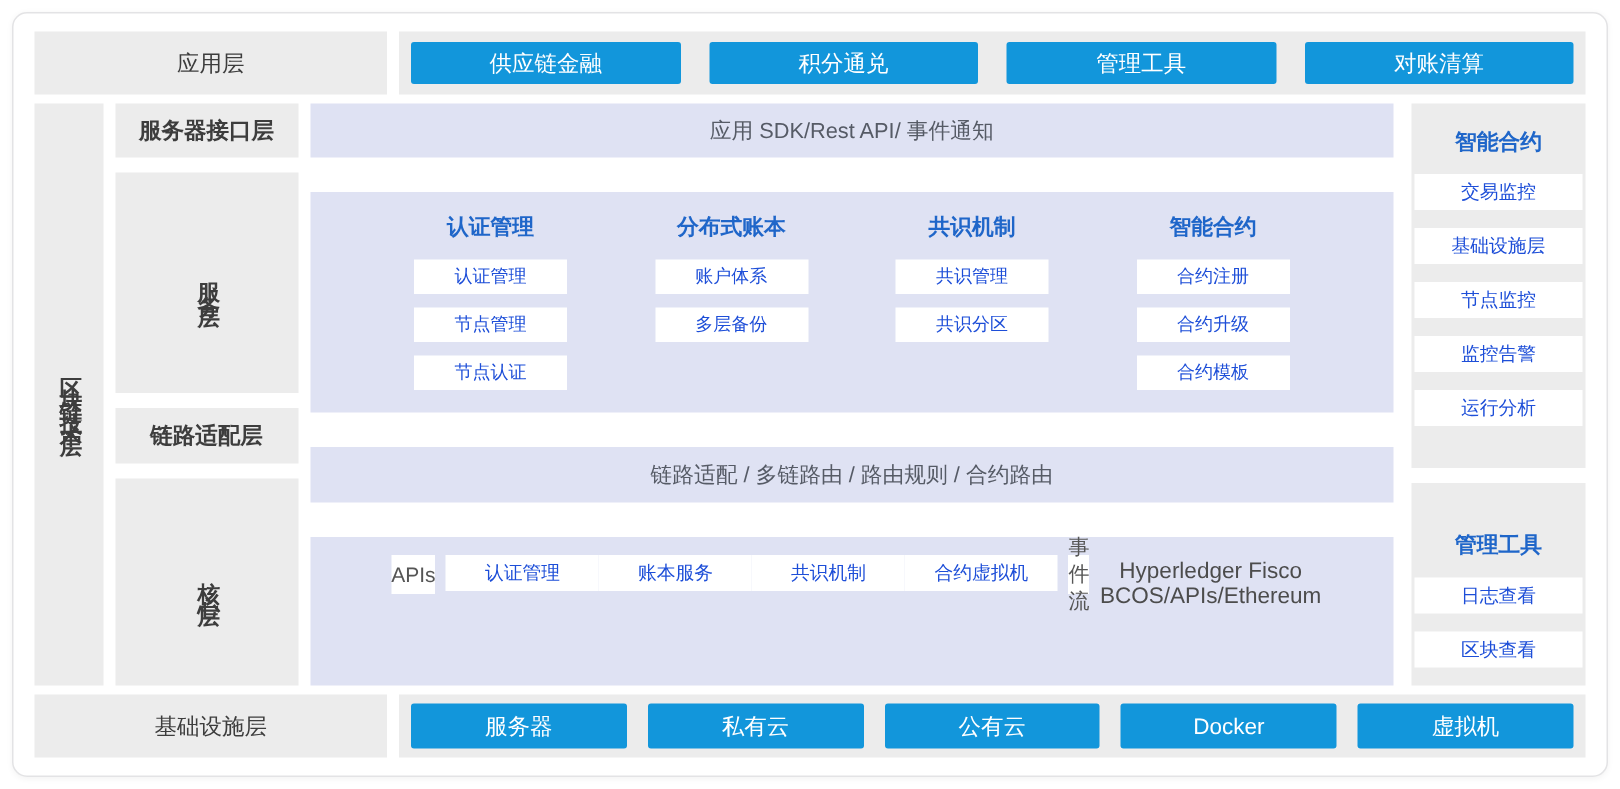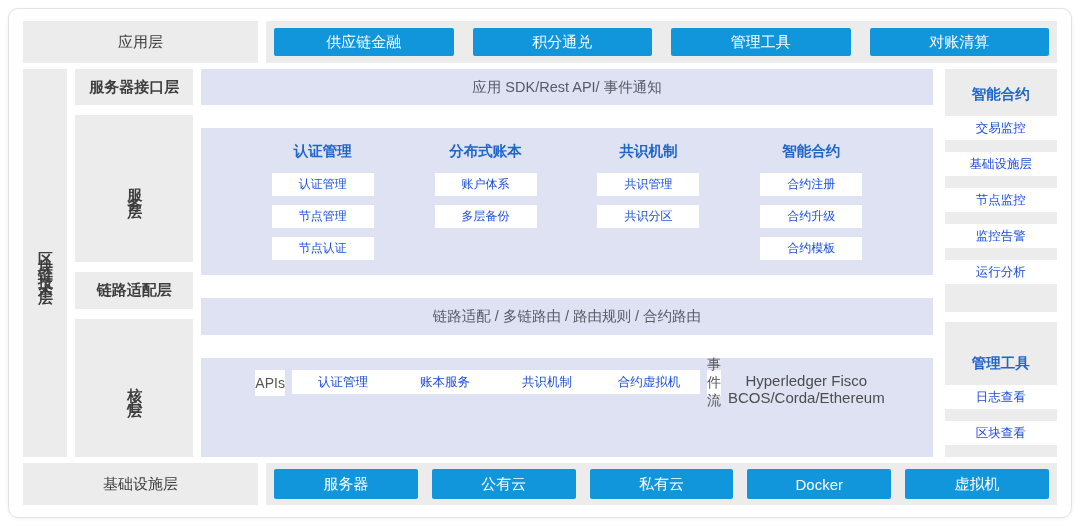--- a/index.html
+++ b/index.html
@@ -128,21 +128,21 @@
 
         <div class="lav core-panel">
           <div class="core-bar">APIs</div>
           <div class="core-mods">
             <div class="chip">认证管理</div>
             <div class="chip">账本服务</div>
             <div class="chip">共识机制</div>
             <div class="chip">合约虚拟机</div>
           </div>
           <div class="core-bar">事件流</div>
-          <div class="core-plat">Hyperledger Fisco BCOS/Corda/Ethereum</div>
+          <div class="core-plat">Hyperledger Fisco BCOS/APIs/Ethereum</div>
         </div>
       </div>
 
       <div class="right-col">
         <div class="graybox side-box1">
           <div class="side-head">智能合约</div>
           <div class="chip">交易监控</div>
           <div class="chip">基础设施层</div>
           <div class="chip">节点监控</div>
           <div class="chip">监控告警</div>
@@ -153,21 +153,21 @@
           <div class="chip">日志查看</div>
           <div class="chip">区块查看</div>
         </div>
       </div>
     </div>
 
     <div class="row-bottom">
       <div class="graybox label-box">基础设施层</div>
       <div class="btn-strip">
         <div class="blue-btn">服务器</div>
+        <div class="blue-btn">私有云</div>
         <div class="blue-btn">公有云</div>
-        <div class="blue-btn">私有云</div>
         <div class="blue-btn">Docker</div>
         <div class="blue-btn">虚拟机</div>
       </div>
     </div>
 
   </div>
 </div>
 
 </body></html>

